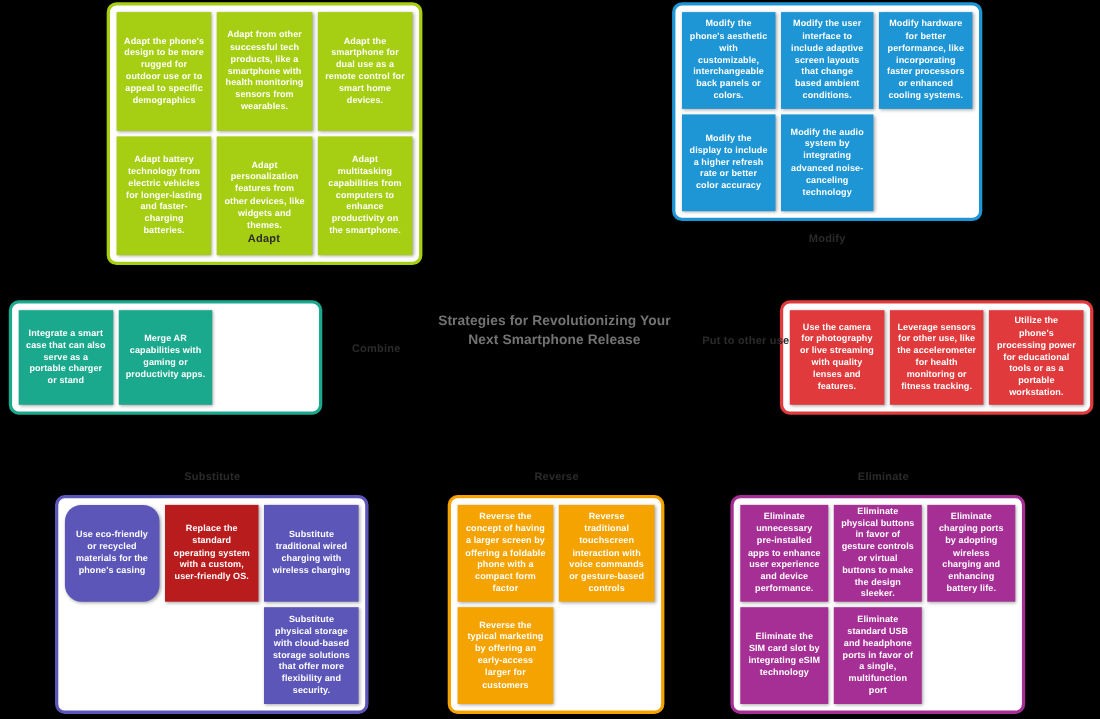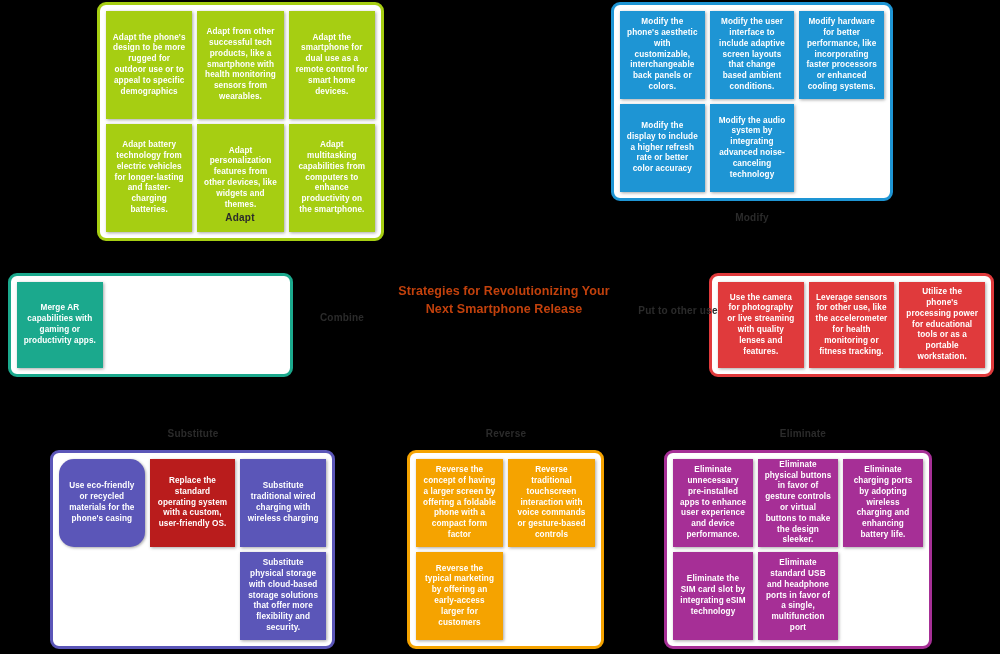--- a/index.html
+++ b/index.html
@@ -70,21 +70,21 @@
     letter-spacing: 0.2px;
   }
 
   
   .center-title {
     position: absolute;
     left: 398px;
     top: 282px;
     width: 212px;
     text-align: center;
-    color: #c2410c;
+    color: #737373;
     font-size: 12.5px;
     font-weight: bold;
     line-height: 1.45;
     letter-spacing: 0.1px;
   }
 
   
   #grp-adapt      { left: 97px;  top: 2px;   width: 287px; height: 239px; border-color: #A6CE12; }
   #grp-modify     { left: 611px; top: 2px;   width: 282px; height: 199px; border-color: #1E95D4; }
   #grp-combine    { left: 8px;   top: 273px; width: 285px; height: 104px; border-color: #1BA98D; }
@@ -125,20 +125,21 @@
       <div class="card" style="background: rgb(30, 149, 212);">Modify hardware for better performance, like incorporating faster processors or enhanced cooling systems.</div>
       <div class="card" style="background: rgb(30, 149, 212);">Modify the display to include a higher refresh rate or better color accuracy</div>
       <div class="card" style="background: rgb(30, 149, 212);">Modify the audio system by integrating advanced noise-canceling technology</div>
       <div class="card empty"></div>
     </div>
   </div>
   <div class="seclabel" id="lbl-modify">Modify</div>
 
   <div class="group" id="grp-combine" style="border-color: rgb(27, 169, 141);">
     <div class="group-inner cols3">
+      <div class="card" style="background: rgb(27, 169, 141);">Integrate a smart case that can also serve as a portable charger or stand</div>
       <div class="card" style="background: rgb(27, 169, 141);">Merge AR capabilities with gaming or productivity apps.</div>
     </div>
   </div>
   <div class="seclabel" id="lbl-combine">Combine</div>
 
   <div class="group" id="grp-putuse" style="border-color: rgb(224, 58, 60);">
     <div class="group-inner cols3">
       <div class="card" style="background: rgb(224, 58, 60);">Use the camera for  photography or live streaming with quality lenses and features.</div>
       <div class="card" style="background: rgb(224, 58, 60);">Leverage sensors for other use, like  the accelerometer for health monitoring or fitness tracking.</div>
       <div class="card" style="background: rgb(224, 58, 60);">Utilize the phone's processing power for educational tools or as a portable workstation.</div>

